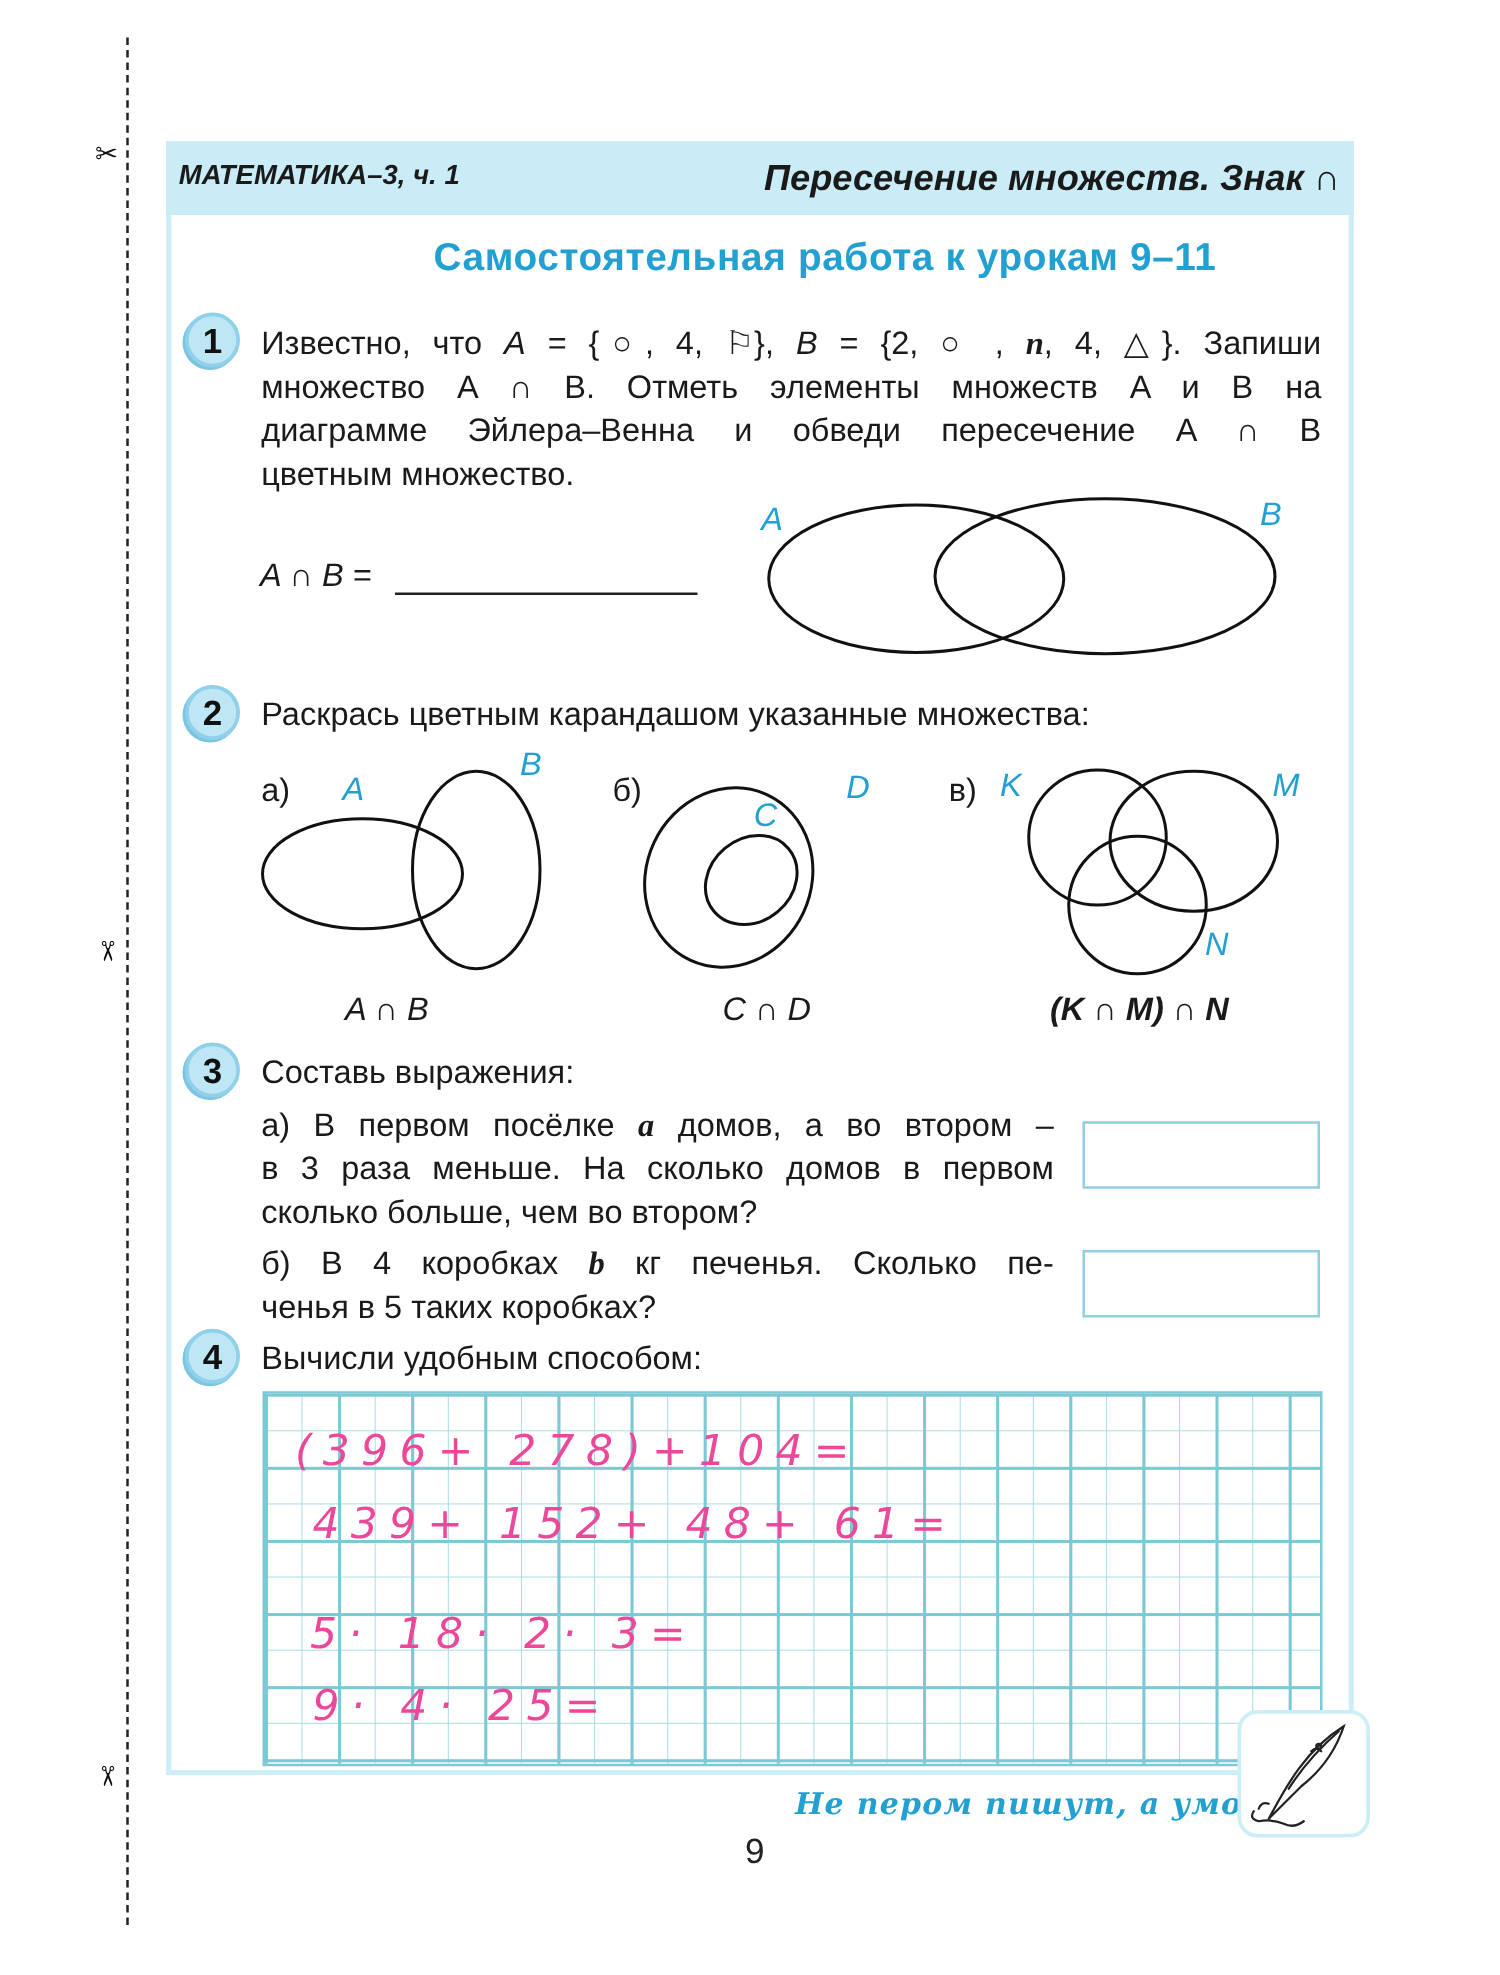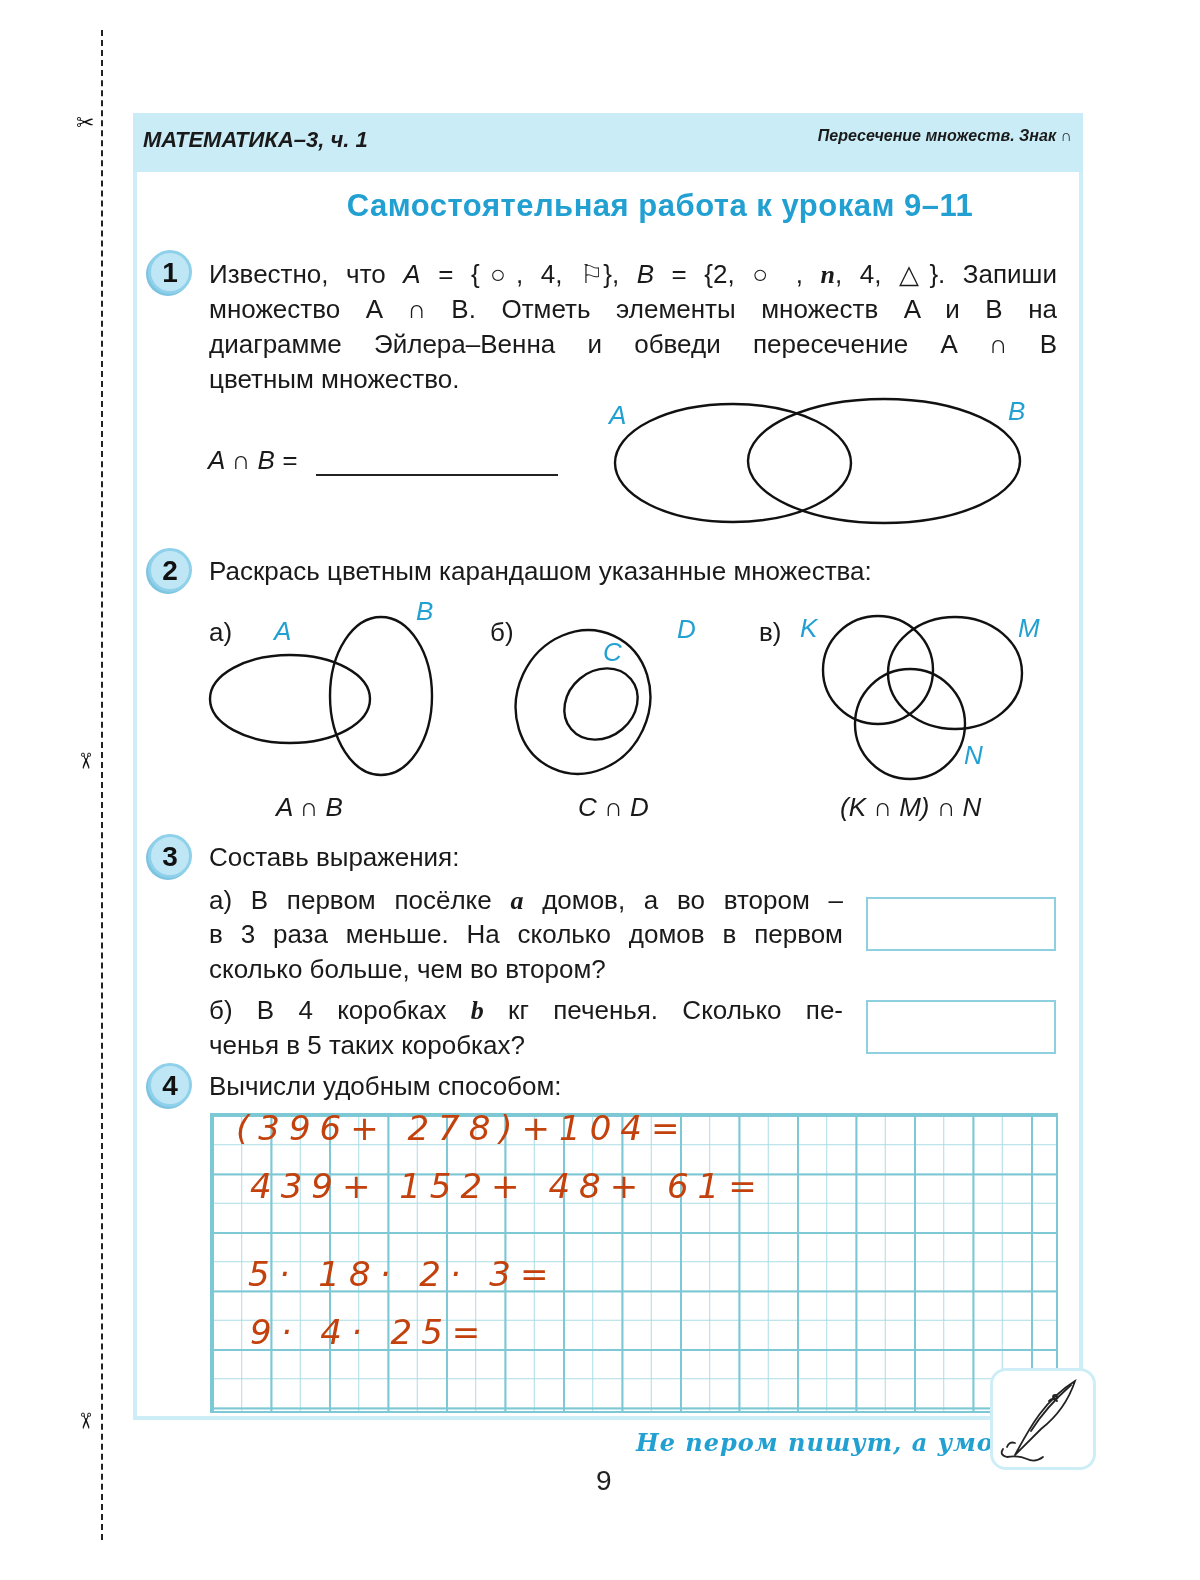--- a/index.html
+++ b/index.html
@@ -8,21 +8,21 @@
   .cut-line { position:absolute; left:101px; top:30px; height:1510px; width:0;
               border-left:2px dashed #222; }
   .scissors { position:absolute; left:76px; font-size:22px; line-height:22px; color:#111; }
   .code { position:absolute; left:1020px; top:88px; font-size:19px; letter-spacing:1px;margin-top:40px; }
   .frame { position:absolute; left:133px; top:113px; width:942px; height:1303px;
            border:4px solid #cdeef6; border-top:none; box-sizing:content-box; }
   .header-band { position:absolute; left:133px; top:113px; width:950px; height:59px;
                  background:#c9ecf7; }
   .header-left { position:absolute; left:143px; top:127px; font-size:22px; font-weight:bold;
                  font-style:italic; color:#1a1a1a; }
-  .header-right { position:absolute; right:128px; top:127px; font-size:16px; font-weight:bold;
+  .header-right { position:absolute; right:128px; top:127px; font-size:29px; font-weight:bold;
                   font-style:italic; color:#1a1a1a; }
   .title { position:absolute; left:133px; width:1054px; top:188px; text-align:center;
            font-size:31px; font-weight:bold; color:#22a0d2; letter-spacing:0.5px; }
   .badge { position:absolute; width:44px; height:44px; border-radius:50%;
            background:#bfe6f5; border:3px solid #8fd0ea; box-sizing:border-box;
            box-shadow:-2px 2px 0 #7cc4e0;
            font-weight:bold; font-size:28px; text-align:center; line-height:39px; color:#111; }
   .para { position:absolute; font-size:26px; line-height:38px; color:#1a1a1a; }
   .justify { text-align:justify; text-align-last:justify; }
   .it { font-style:italic;text-align:right; }
@@ -34,21 +34,21 @@
   .grid { position:absolute; left:210px; top:1113px; width:848px; height:300px;
           background-color:#fff;
           background-image:
             linear-gradient(to right, #7cc8d4 2px, transparent 2px),
             linear-gradient(to bottom, #7cc8d4 2px, transparent 2px),
             linear-gradient(to right, #a8dce4 1px, transparent 1px),
             linear-gradient(to bottom, #a8dce4 1px, transparent 1px);
           background-size: 58.5px 58.5px, 58.5px 58.5px, 29.25px 29.25px, 29.25px 29.25px;
           border:2px solid #7cc8d4; box-sizing:border-box; }
   .hand { position:absolute; font-family:"DejaVu Sans", sans-serif; font-style:italic;
-          font-size:34px; color:#c2410c; letter-spacing:9px; font-weight:normal; }
+          font-size:34px; color:#ec4899; letter-spacing:9px; font-weight:normal;margin-top:33px; }
   .motto { position:absolute; left:636px; top:1428px; font-family:"DejaVu Serif", serif;
            font-style:italic; font-weight:bold; font-size:24px; color:#22a0d2; letter-spacing:1px; }
   .quill-box { position:absolute; left:990px; top:1368px; width:100px; height:96px;
                border:3px solid #cdeef6; border-radius:16px; background:#fff; }
   .page-num { position:absolute; left:596px; top:1465px; font-size:28px; color:#222; }
   svg.diag { position:absolute; left:0; top:0; }
 </style>
 </head>
 <body>
 
@@ -90,21 +90,21 @@
 
 <div class="para" style="left:490px; top:613px;">б)</div>
 <div class="setlabel" style="left:603px; top:637px;">C</div>
 <div class="setlabel" style="left:677px; top:614px;">D</div>
 <div class="caption" style="left:578px; top:792px;">C ∩ D</div>
 
 <div class="para" style="left:759px; top:613px;">в)</div>
 <div class="setlabel" style="left:800px; top:613px;">K</div>
 <div class="setlabel" style="left:1018px; top:613px;">M</div>
 <div class="setlabel" style="left:964px; top:740px;">N</div>
-<div class="caption" style="left:840px; top:792px;">(K ∩ M) ∩ N</div>
+<div class="caption" style="left:840px; top:792px;font-weight:bold;">(K ∩ M) ∩ N</div>
 
 <svg class="diag" width="1200" height="1580">
   <g fill="none" stroke="#111" stroke-width="2.4">
 
     <ellipse cx="733" cy="463" rx="118" ry="59"></ellipse>
     <ellipse cx="884" cy="461" rx="136" ry="62"></ellipse>
 
     <ellipse cx="290" cy="699" rx="80" ry="44"></ellipse>
     <ellipse cx="381" cy="696" rx="51" ry="79"></ellipse>
 

